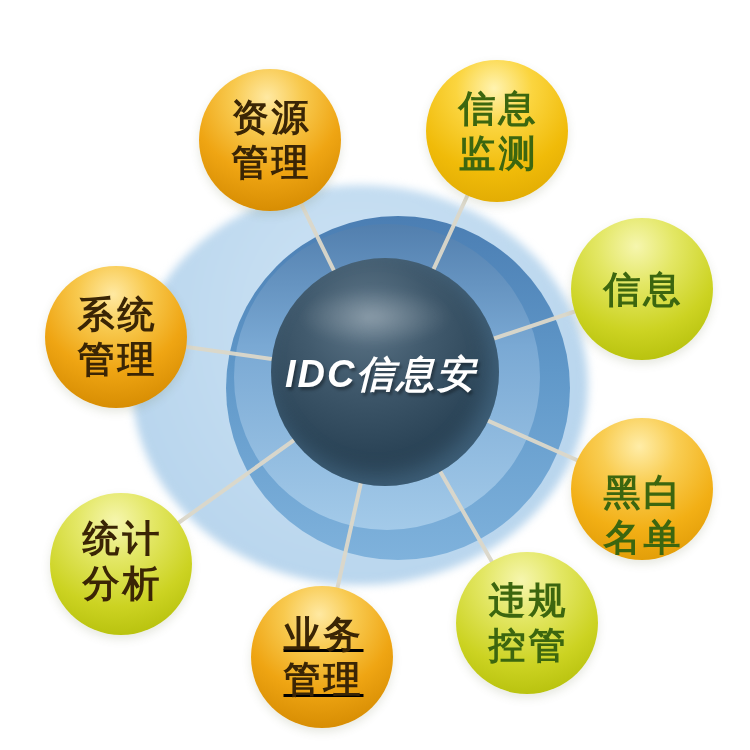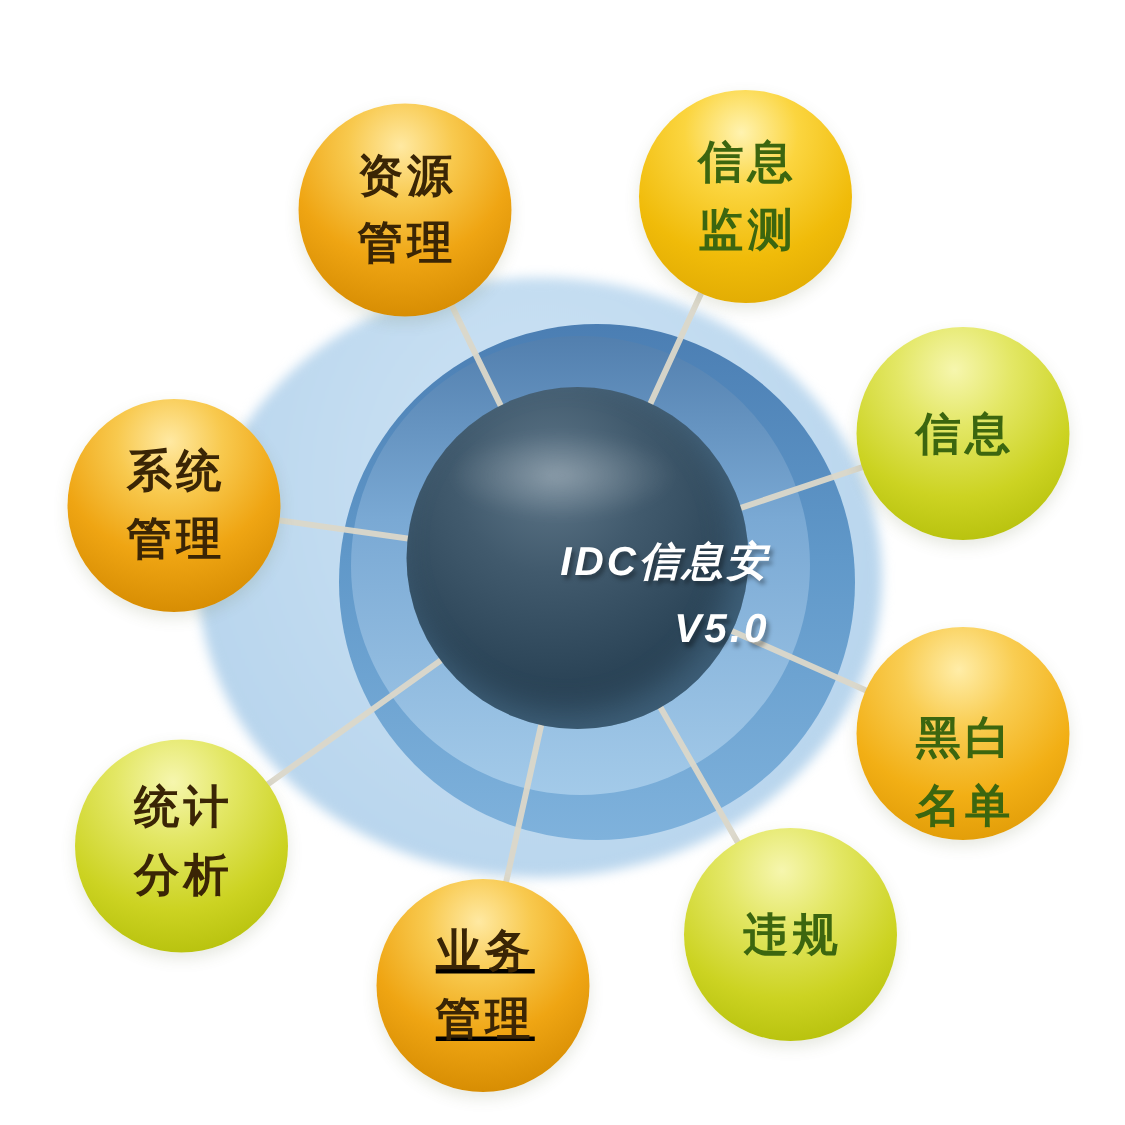--- a/index.html
+++ b/index.html
@@ -40,40 +40,40 @@
     box-shadow: inset -8px -10px 22px rgba(120,175,220,0.30);
   }
   .haze {
     position:absolute; left:300px; top:288px; width:150px; height:58px;
     border-radius:50%;
     background: radial-gradient(ellipse, rgba(255,255,255,0.28), rgba(255,255,255,0) 72%);
     filter: blur(4px);
   }
   .center-text {
     position:absolute; left:285px; top:352px; width:228px;
-    text-align:right; font-style:italic; font-weight:bold;
-    font-size:27px; line-height:45px; letter-spacing:2px;
+    text-align:left; font-style:italic; font-weight:bold;
+    font-size:38px; line-height:45px; letter-spacing:2px;
     color:#ffffff; text-shadow: 2px 3px 3px rgba(0,0,0,0.35);
   }
   
   .ball {
     position:absolute; width:142px; height:142px; border-radius:50%;
     display:flex; align-items:center; justify-content:center;
     box-shadow: 0 4px 10px rgba(100,110,60,0.16);
   }
   .ball-orange { background: radial-gradient(circle at 48% 20%,
       #ffe9a2 0%, #f8c94e 26%, #efa513 56%, #d98f04 82%, #c57e00 100%); }
   .ball-yellow { background: radial-gradient(circle at 48% 20%,
       #fff3b0 0%, #fbd53f 28%, #f0bb09 62%, #d9a300 100%); }
   .ball-green  { background: radial-gradient(circle at 46% 20%,
       #f6f6ae 0%, #e3e765 28%, #ccd322 62%, #aab600 100%); }
   .ball-amber  { background: radial-gradient(circle at 48% 20%,
       #ffeda8 0%, #f9cd52 28%, #f2af15 62%, #d89200 100%); align-items: flex-end; }
   .ball-label {
-    text-align:center; font-weight:bold; font-size:30px;
+    text-align:center; font-weight:bold; font-size:37px;
     line-height:45px; letter-spacing:3px; text-indent:3px;
   }
   .ball-label span { display:block; }
   .label-brown { color:#3a2505; }
   .label-green { color:#3c660f; }
 </style>
 </head>
 <body>
 
 <div class="stage">
@@ -91,21 +91,20 @@
     <line x1="385" y1="375" x2="322" y2="657"></line>
     <line x1="385" y1="375" x2="121" y2="564"></line>
     <line x1="385" y1="375" x2="116" y2="337"></line>
   </svg>
 
   <div class="core"></div>
   <div class="haze"></div>
 
   <div class="center-text">
     <div>IDC信息安</div>
-    <div>V5.0</div>
   </div>
 
   <div class="ball ball-orange" style="left:199px; top:69px;">
     <div class="ball-label label-brown">
       <span>资源</span>
       <span>管理</span>
     </div>
   </div>
 
   <div class="ball ball-yellow" style="left:426px; top:60px;">
@@ -124,20 +123,21 @@
   <div class="ball ball-amber" style="left:571px; top:418px;">
     <div class="ball-label label-green">
       <span>黑白</span>
       <span>名单</span>
     </div>
   </div>
 
   <div class="ball ball-green" style="left:456px; top:552px;">
     <div class="ball-label label-green">
       <span>违规</span>
+      <span>控管</span>
     </div>
   </div>
 
   <div class="ball ball-orange" style="left:251px; top:586px;text-decoration:underline;">
     <div class="ball-label label-brown">
       <span>业务</span>
       <span>管理</span>
     </div>
   </div>
 

